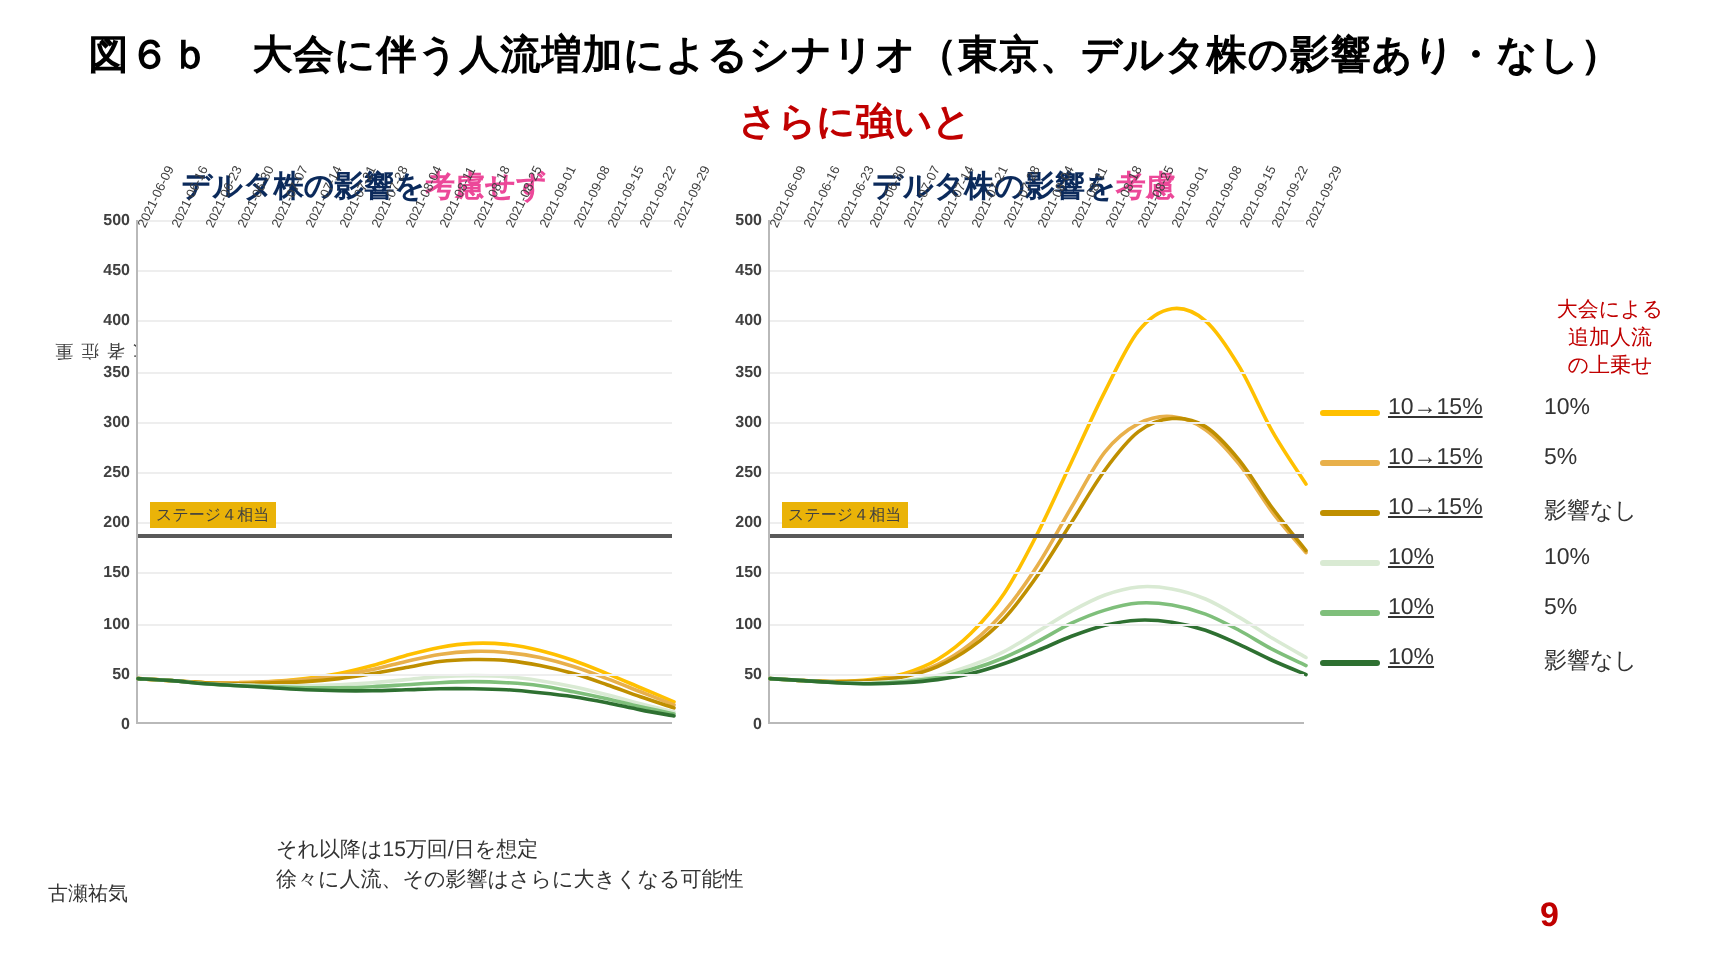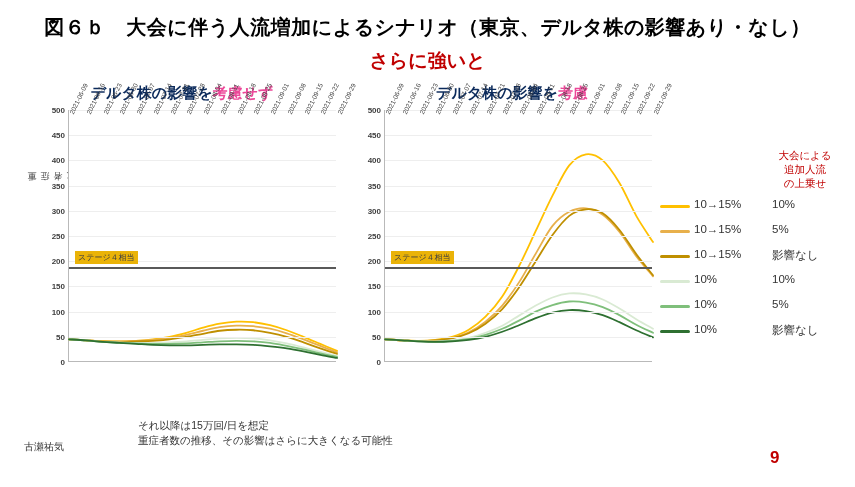--- a/index.html
+++ b/index.html
@@ -84,21 +84,21 @@
   .legend-head .col2{
     position:absolute;left:104px;top:0;width:82px;text-align:center;
     font-size:10.5px;color:#c00000;line-height:1.35;
   }
   .legend-row{position:relative;height:25px;}
   .legend-swatch{
     position:absolute;left:0;top:11px;width:30px;height:3px;border-radius:2px;
   }
   .legend-lbl1{
     position:absolute;left:34px;top:4px;width:72px;
-    font-size:11.5px;color:#333;
+    font-size:11.5px;color:#333;text-decoration:underline;
   }
   .legend-lbl2{
     position:absolute;left:112px;top:4px;width:80px;
     font-size:11.5px;color:#333;
   }
 
   
   .notes{
     position:absolute;left:124px;top:418px;width:600px;
     font-size:10.5px;color:#333;line-height:1.45;
@@ -282,19 +282,19 @@
         <div class="legend-row">
           <div class="legend-swatch" style="background: rgb(46, 112, 49);"></div>
           <div class="legend-lbl1">10%</div>
           <div class="legend-lbl2">影響なし</div>
         </div>
       </div>
   </div>
 
   <div class="notes">
     <span class="note-indent">それ以降は15万回/日を想定</span>
-    <span class="note-indent">重症者数の推移、その影響はさらに大きくなる可能性</span>
+    <span class="note-indent">徐々に人流、その影響はさらに大きくなる可能性</span>
   </div>
 
   <div class="author">古瀬祐気</div>
   <div class="pagenum">9</div>
 
 </div>
 
 </body></html>

